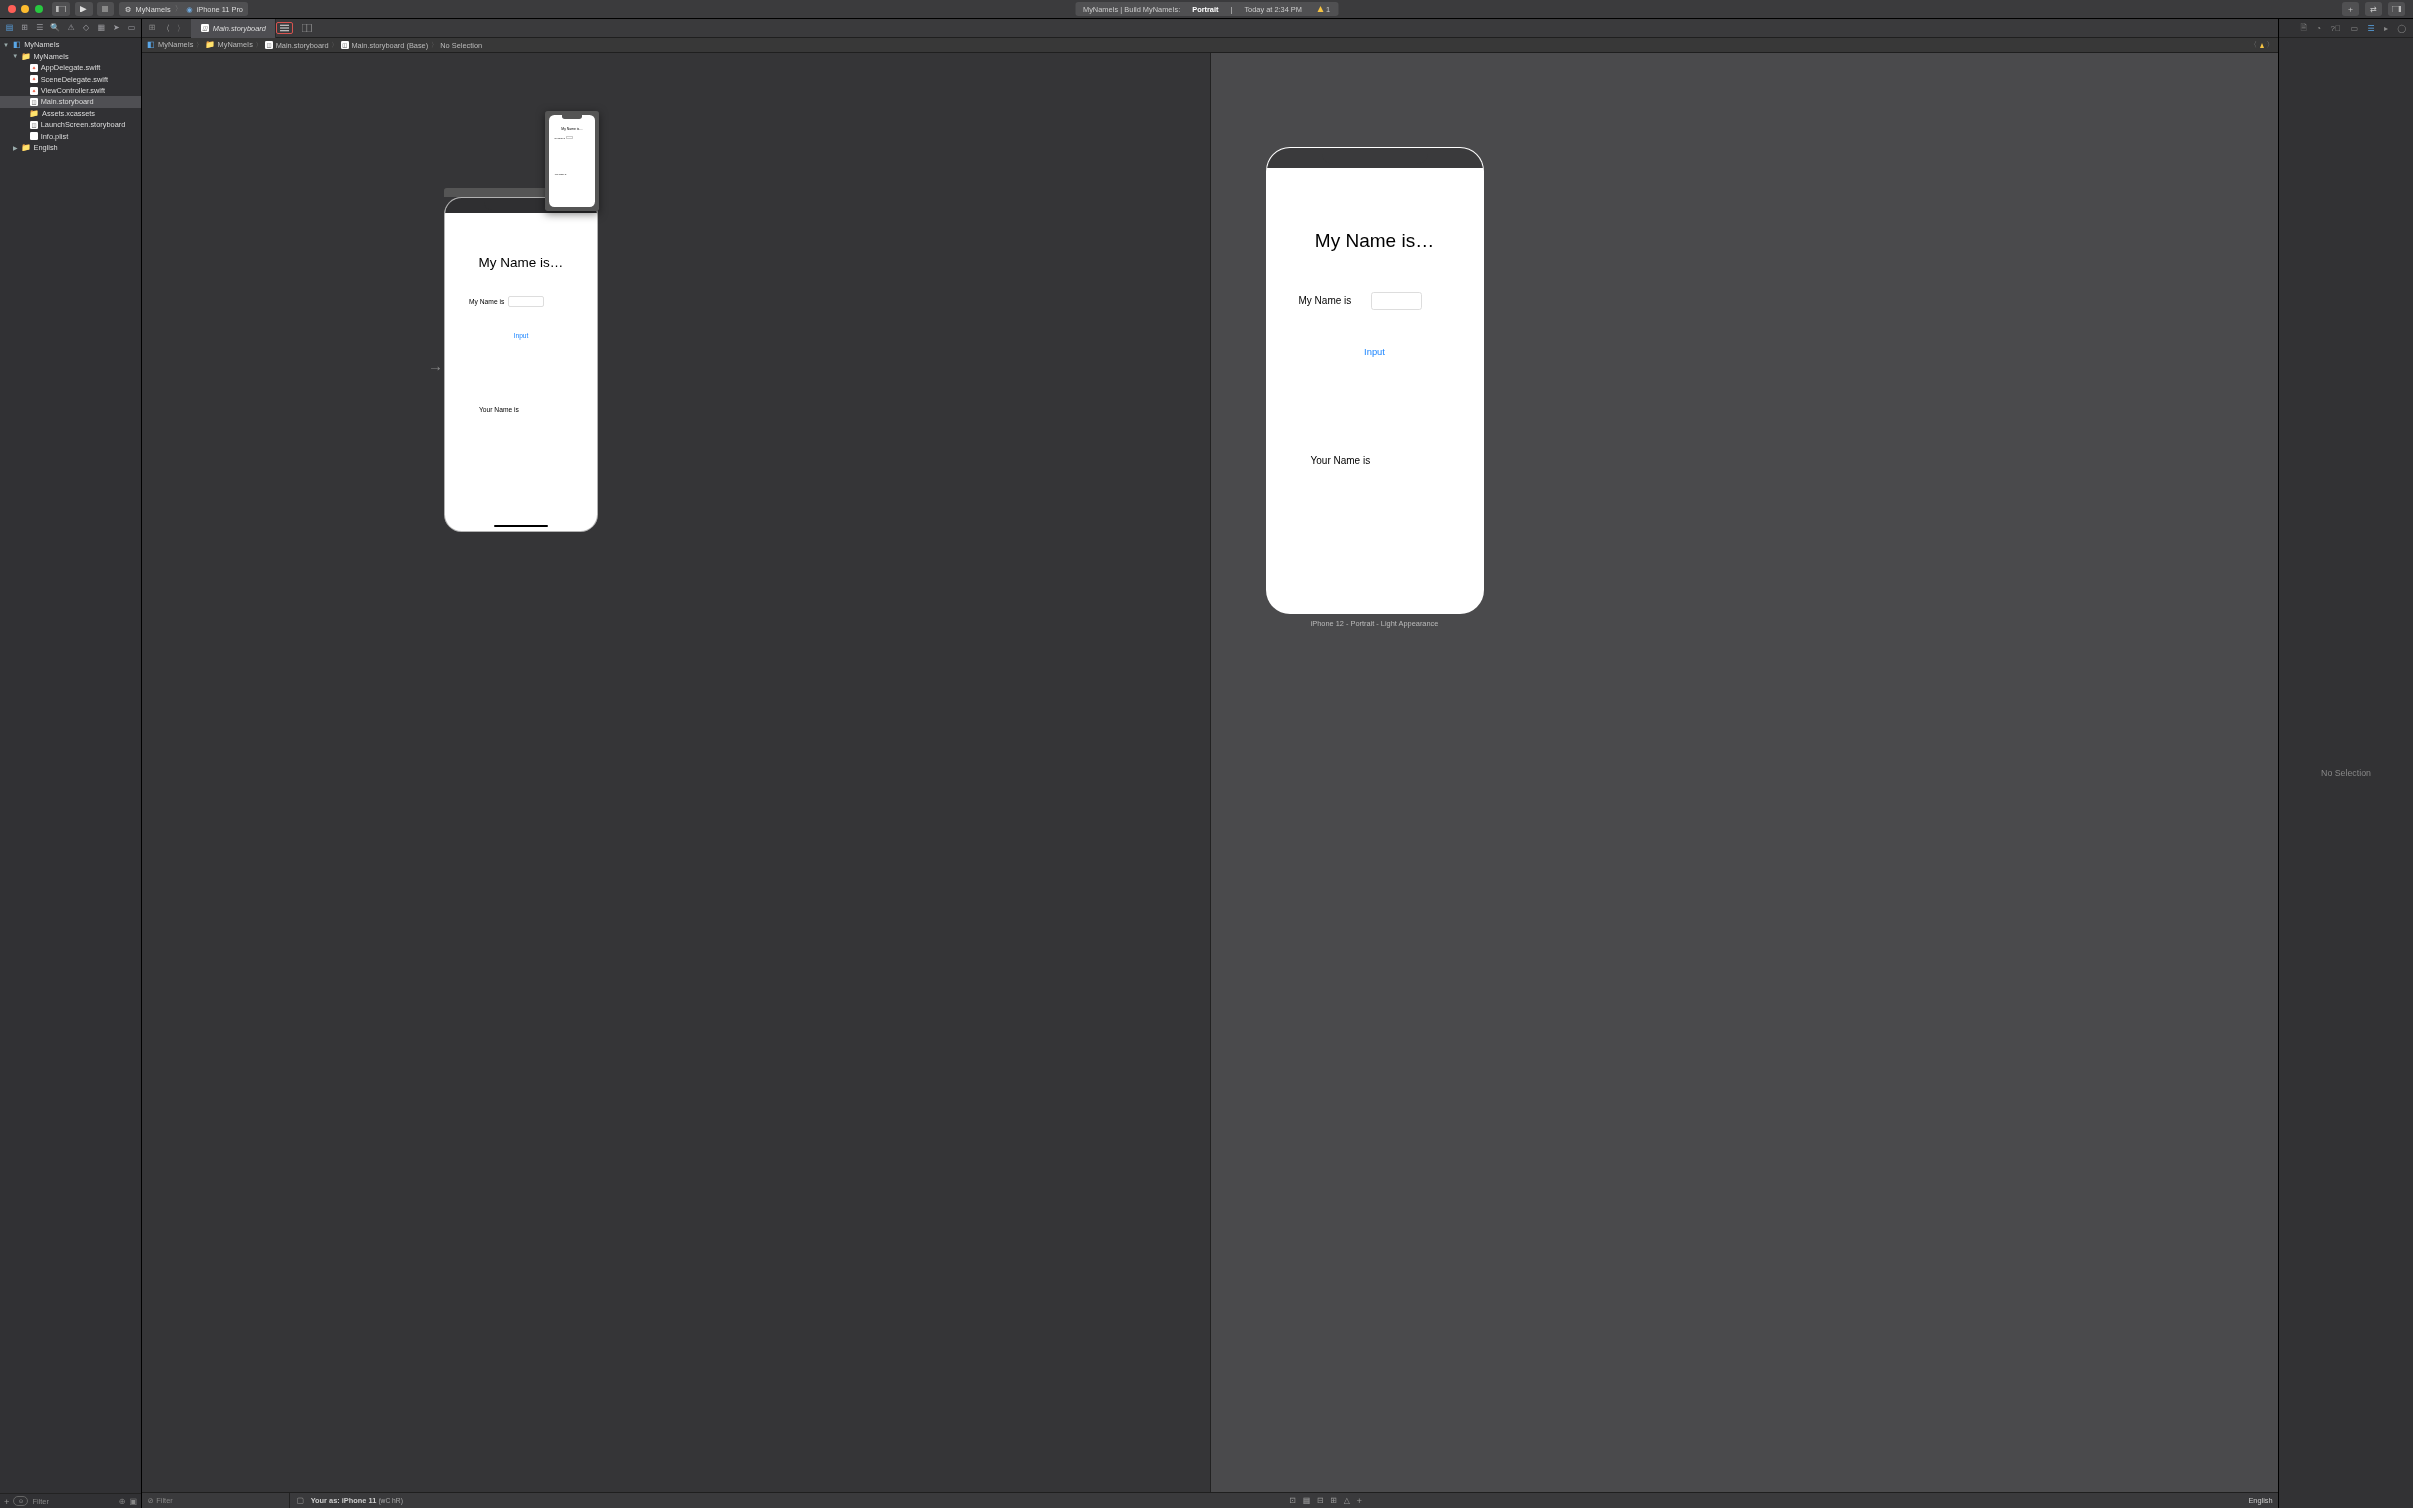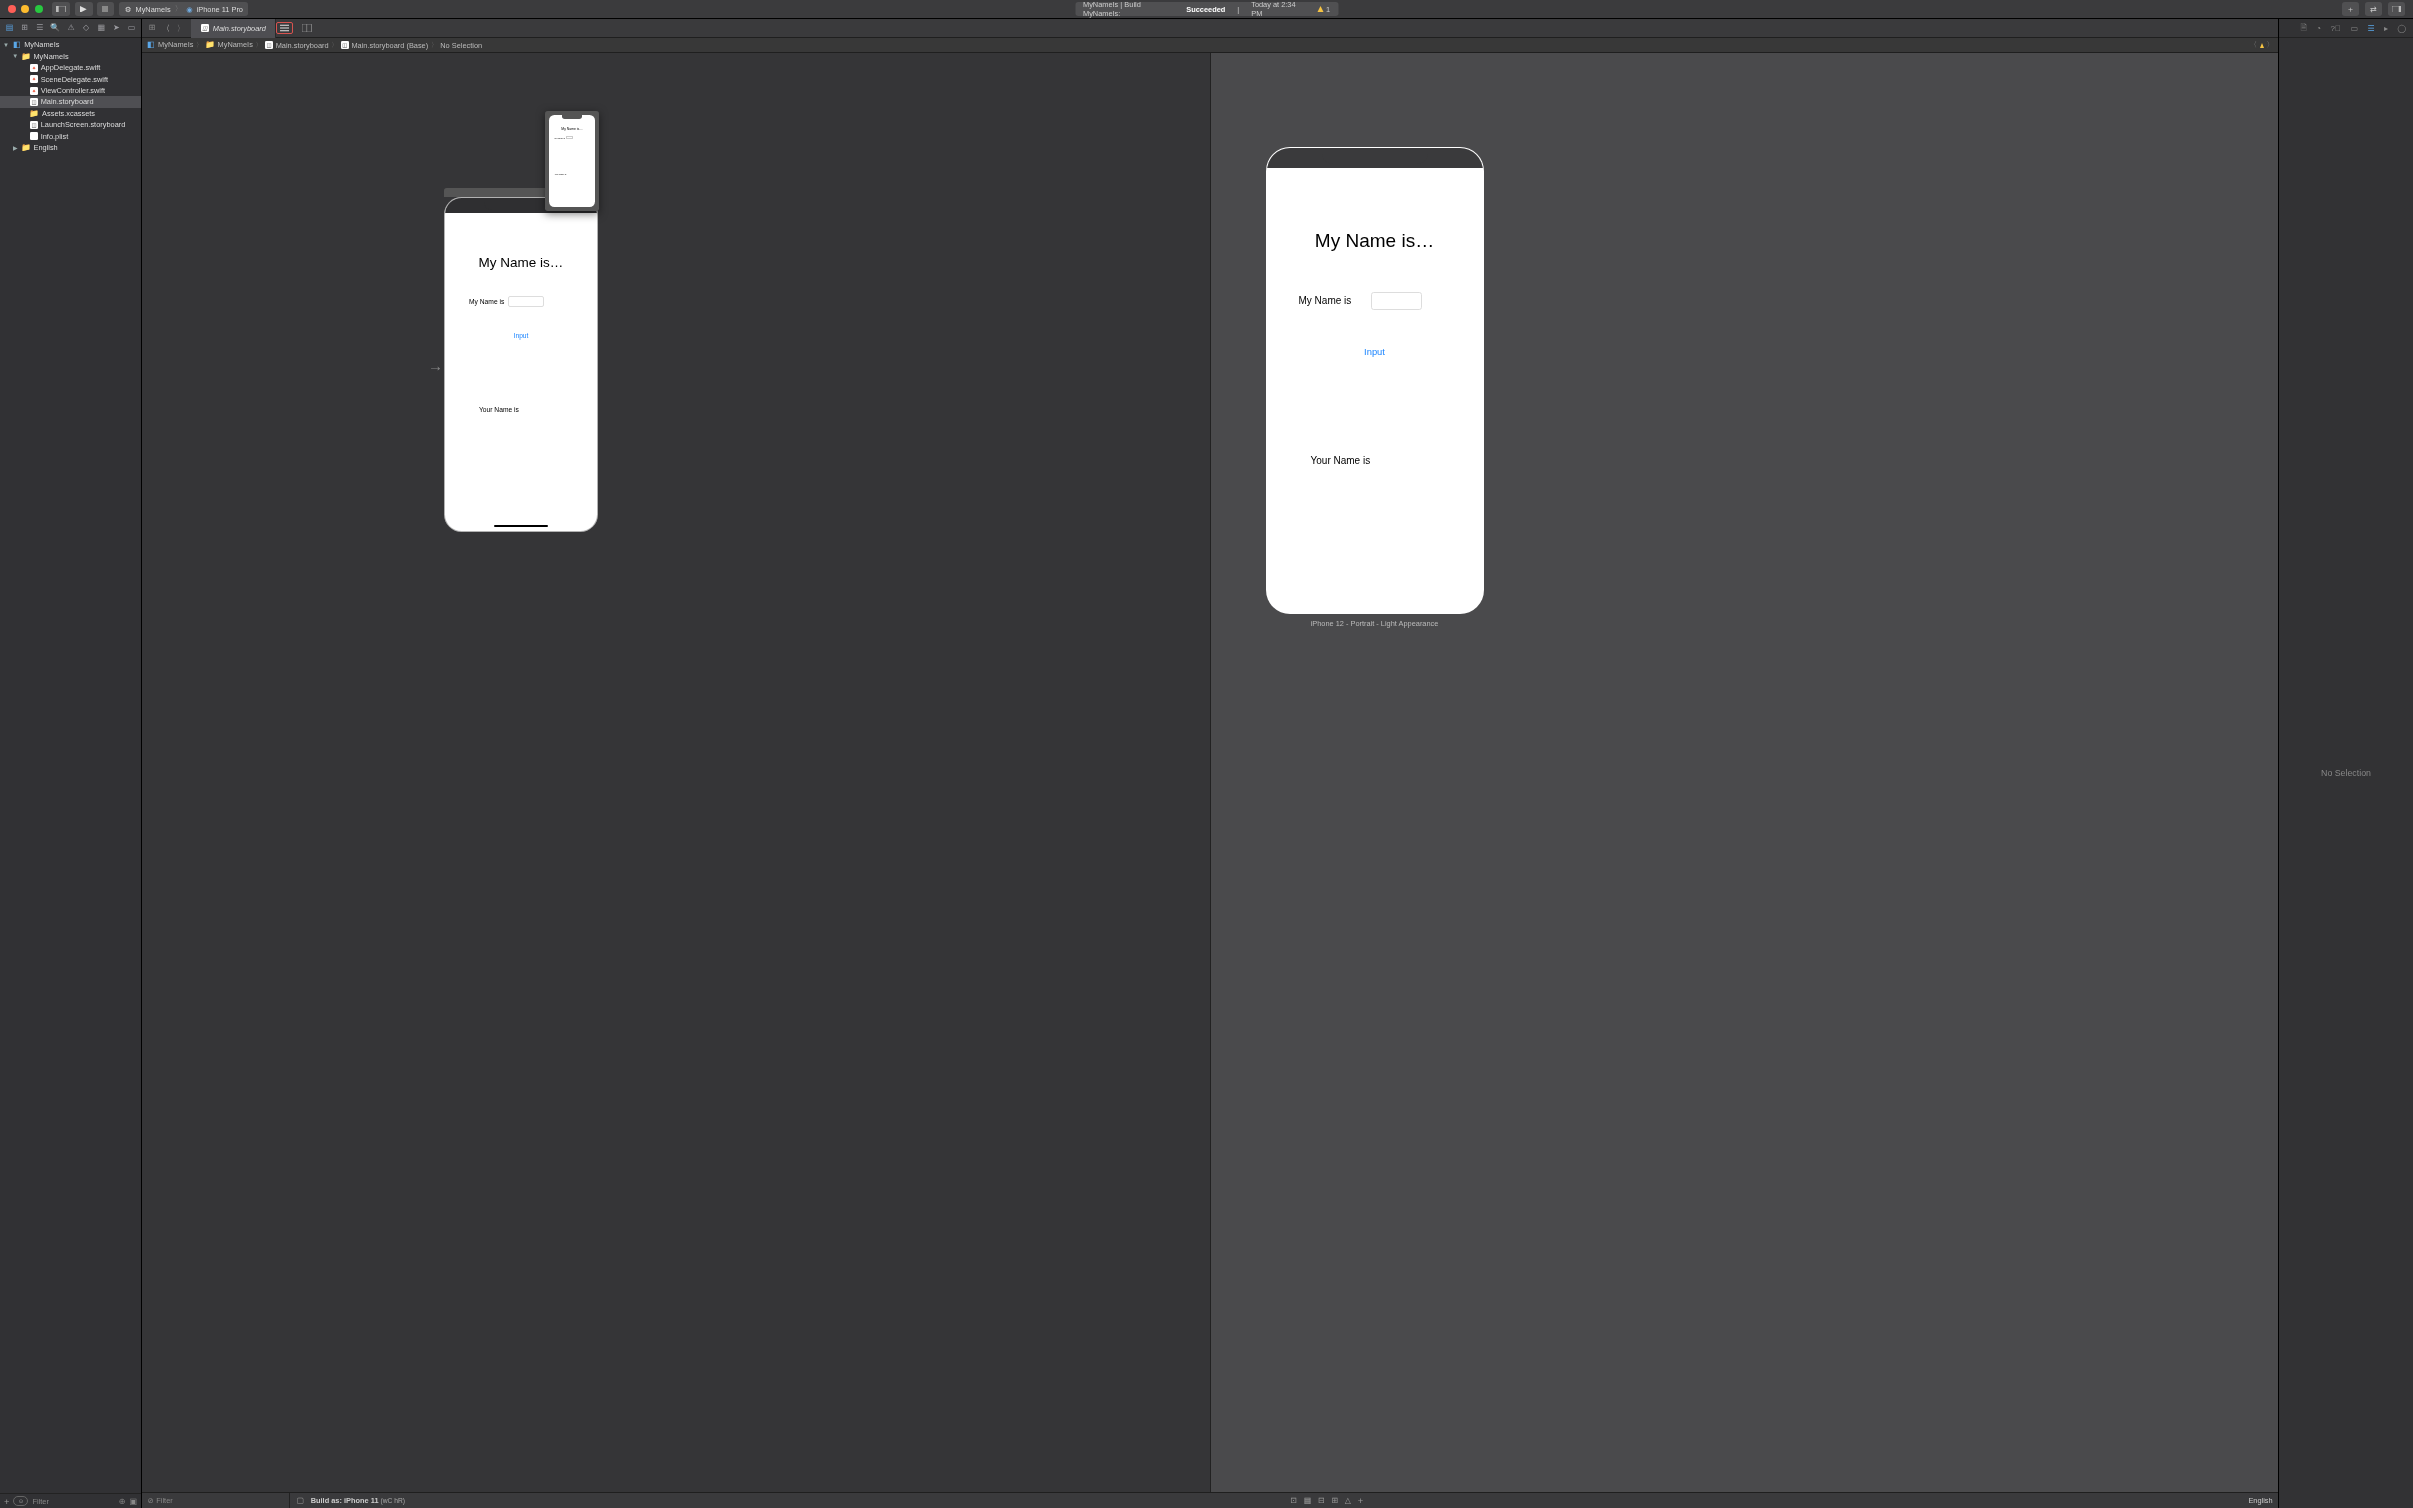--- a/index.html
+++ b/index.html
@@ -155,21 +155,21 @@
     </div>
     <div class="tb-scheme">
       <span>⚙︎</span>
       <span>MyNameIs</span>
       <span class="sep">〉</span>
       <span style="color:#6fa8dc">◉</span>
       <span>iPhone 11 Pro</span>
     </div>
     <div class="tb-status">
       <span>MyNameIs | Build MyNameIs:</span>
-      <span class="ok">Succeeded</span>
+      <span class="ok">Portrait</span>
       <span>|</span>
       <span>Today at 2:34 PM</span>
       <span class="warn">
         <span class="warn-tri"></span>
         <span>1</span>
       </span>
     </div>
     <div class="tb-right">
       <div class="tb-btn">
           <span>＋</span>
@@ -363,21 +363,21 @@
       </div>
 
       <div class="bottom">
         <div class="filter">
           <span>⊘</span>
           <span>Filter</span>
         </div>
         <div style="width:0.7px;height:16px;background:#222"></div>
         <span class="ic">▢</span>
         <span>
-          <strong>Build as:</strong>
+          <strong>Your as:</strong>
           <strong>iPhone 11</strong>
           <span class="labelsub">(wC hR)</span>
         </span>
         <div class="spacer"></div>
         <span class="ic">⊡</span>
         <span class="ic">▦</span>
         <span class="ic">⊟</span>
         <span class="ic">⊞</span>
         <span class="ic">△</span>
         <span class="ic" style="font-size:9.4px">+</span>

